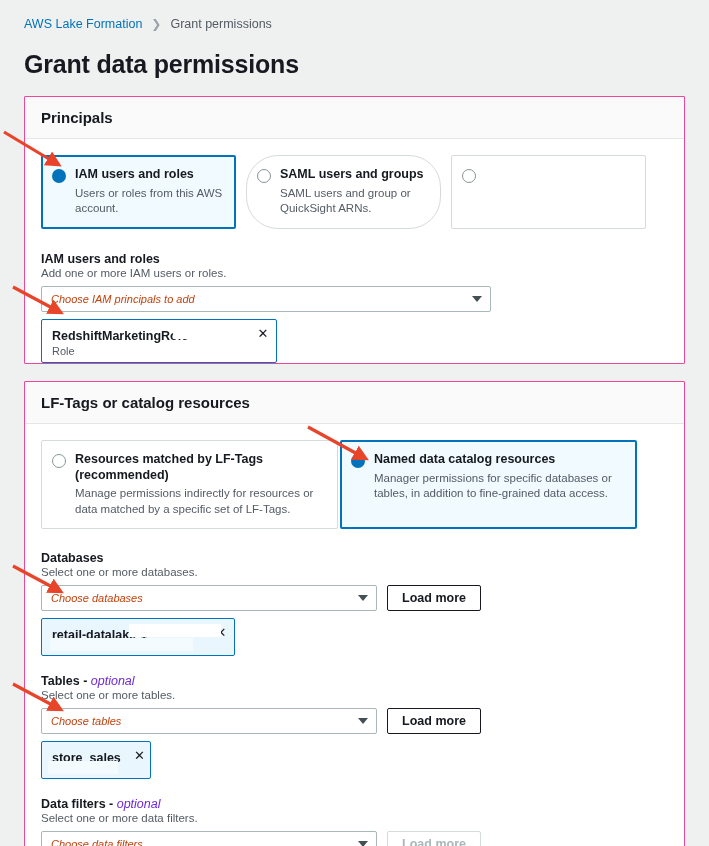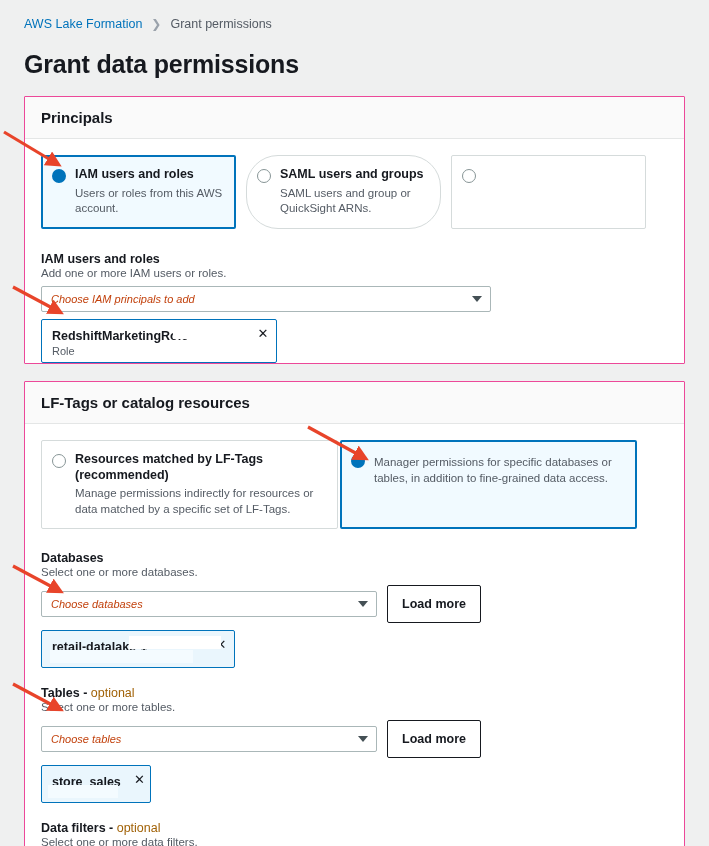--- a/index.html
+++ b/index.html
@@ -79,21 +79,21 @@
     position: absolute; left: -1px; top: -1px;
     width: 8px; height: 8px; border-radius: 50%;
     background: #0073bb;
   }
   .card-label { font-size: 12.5px; font-weight: bold; color: #16191f; line-height: 1.25; }
   .card-desc { font-size: 11.5px; color: #545b64; line-height: 1.35; margin-top: 3px; }
 
   
   .field { position: relative; }
   .field-label { font-size: 12.5px; font-weight: bold; color: #16191f; }
-  .field-label .opt { font-weight: normal; color: #a16207; }
+  .field-label .opt { font-weight: normal; font-style: italic; color: #6d28d9; }
   .field-desc { font-size: 11.5px; color: #545b64; margin-top: 1px; }
 
   .input-row { display: flex; align-items: center; gap: 10px; margin-top: 7px; }
   .select {
     height: 26px;
     border: 1px solid #aab7b8;
     background: #fff;
     border-radius: 2px;
     display: flex; align-items: center;
     padding: 0 8px 0 9px;
@@ -106,21 +106,21 @@
     color: #c2410c;
   }
   .caret {
     width: 0; height: 0;
     border-left: 5px solid transparent;
     border-right: 5px solid transparent;
     border-top: 6px solid #445055;
     margin-left: 8px;
   }
   .btn {
-    height: 38px;
+    height: 26px;
     min-width: 94px;
     border: 1px solid #16191f;
     background: #fff;
     border-radius: 2px;
     font-size: 12.5px;
     font-weight: bold;
     color: #16191f;
     cursor: pointer;
     font-family: "Liberation Sans", sans-serif;
   }
@@ -232,20 +232,21 @@
         <div class="radio-card" style="width:297px;">
           <span class="radio"></span>
           <span>
             <div class="card-label">Resources matched by LF-Tags (recommended)</div>
             <div class="card-desc">Manage permissions indirectly for resources or data matched by a specific set of LF-Tags.</div>
           </span>
         </div>
         <div class="radio-card selected" style="width:297px;">
           <span class="radio on"></span>
           <span>
+            <div class="card-label">Named data catalog resources</div>
             <div class="card-desc">Manager permissions for specific databases or tables, in addition to fine-grained data access.</div>
           </span>
         </div>
       </div>
 
       <div class="field" style="margin-top:22px;">
         <div class="field-label">Databases</div>
         <div class="field-desc">Select one or more databases.</div>
         <div class="input-row">
           <div class="select" style="width:336px;">

